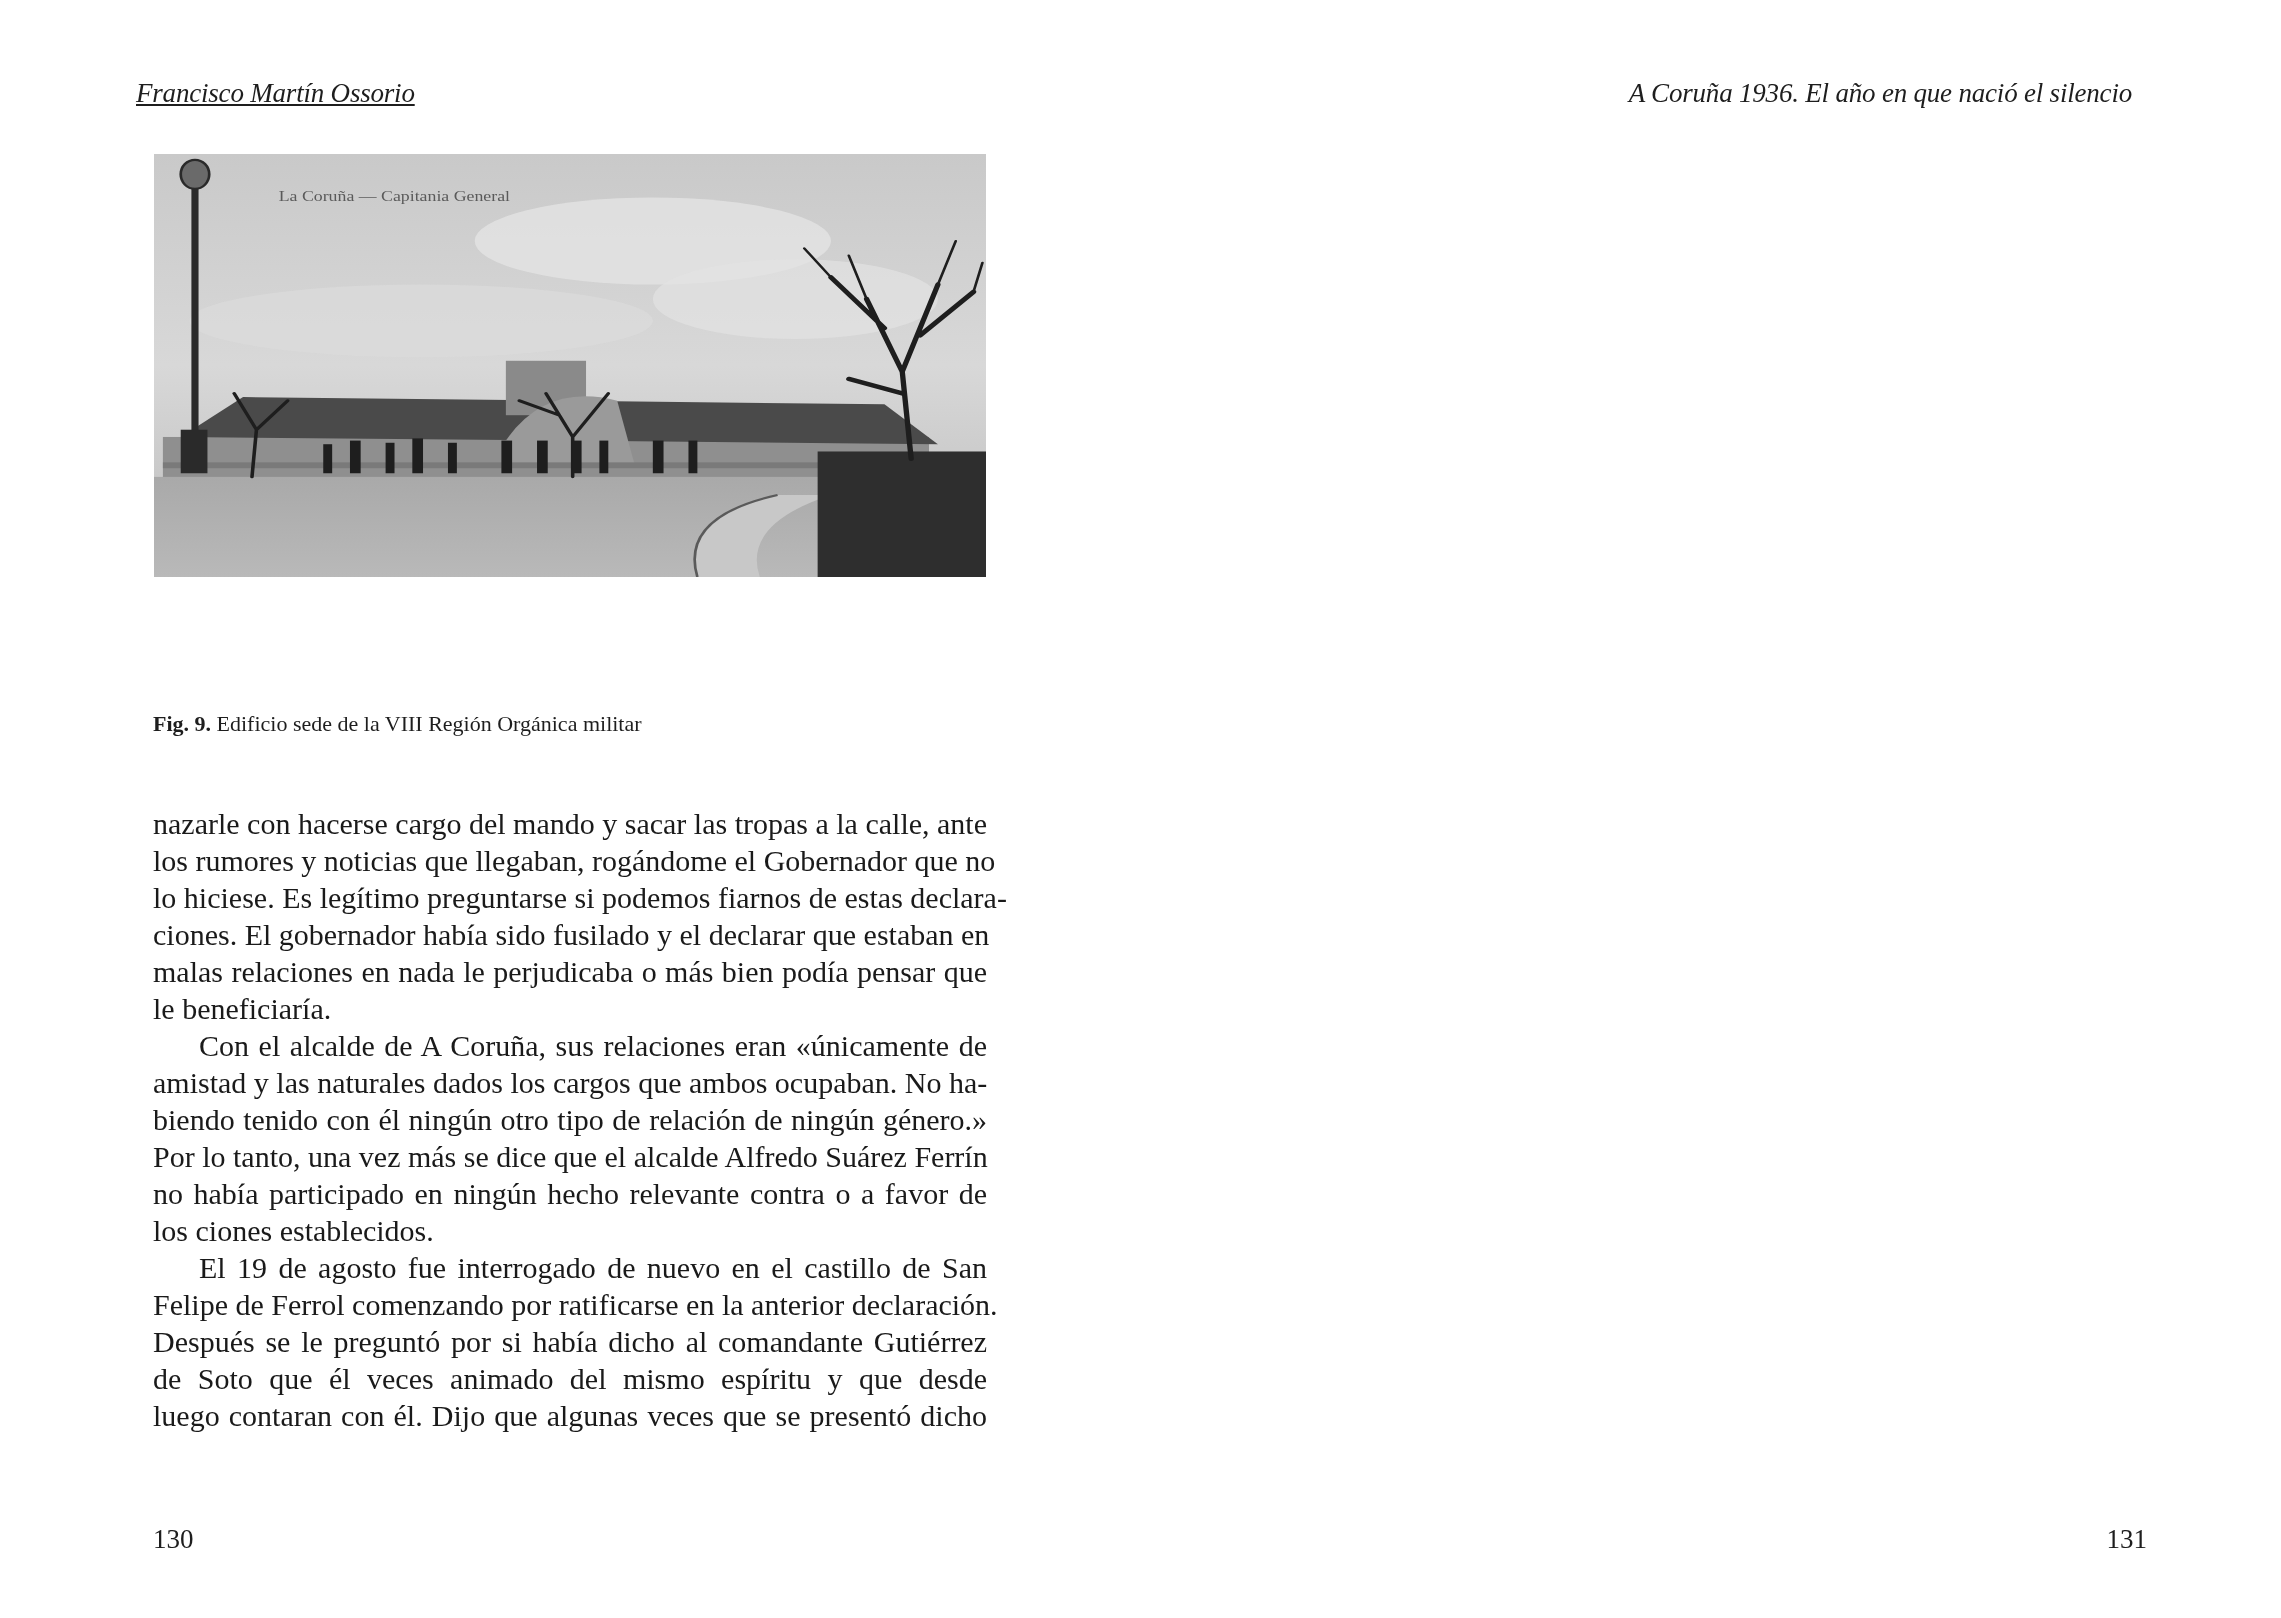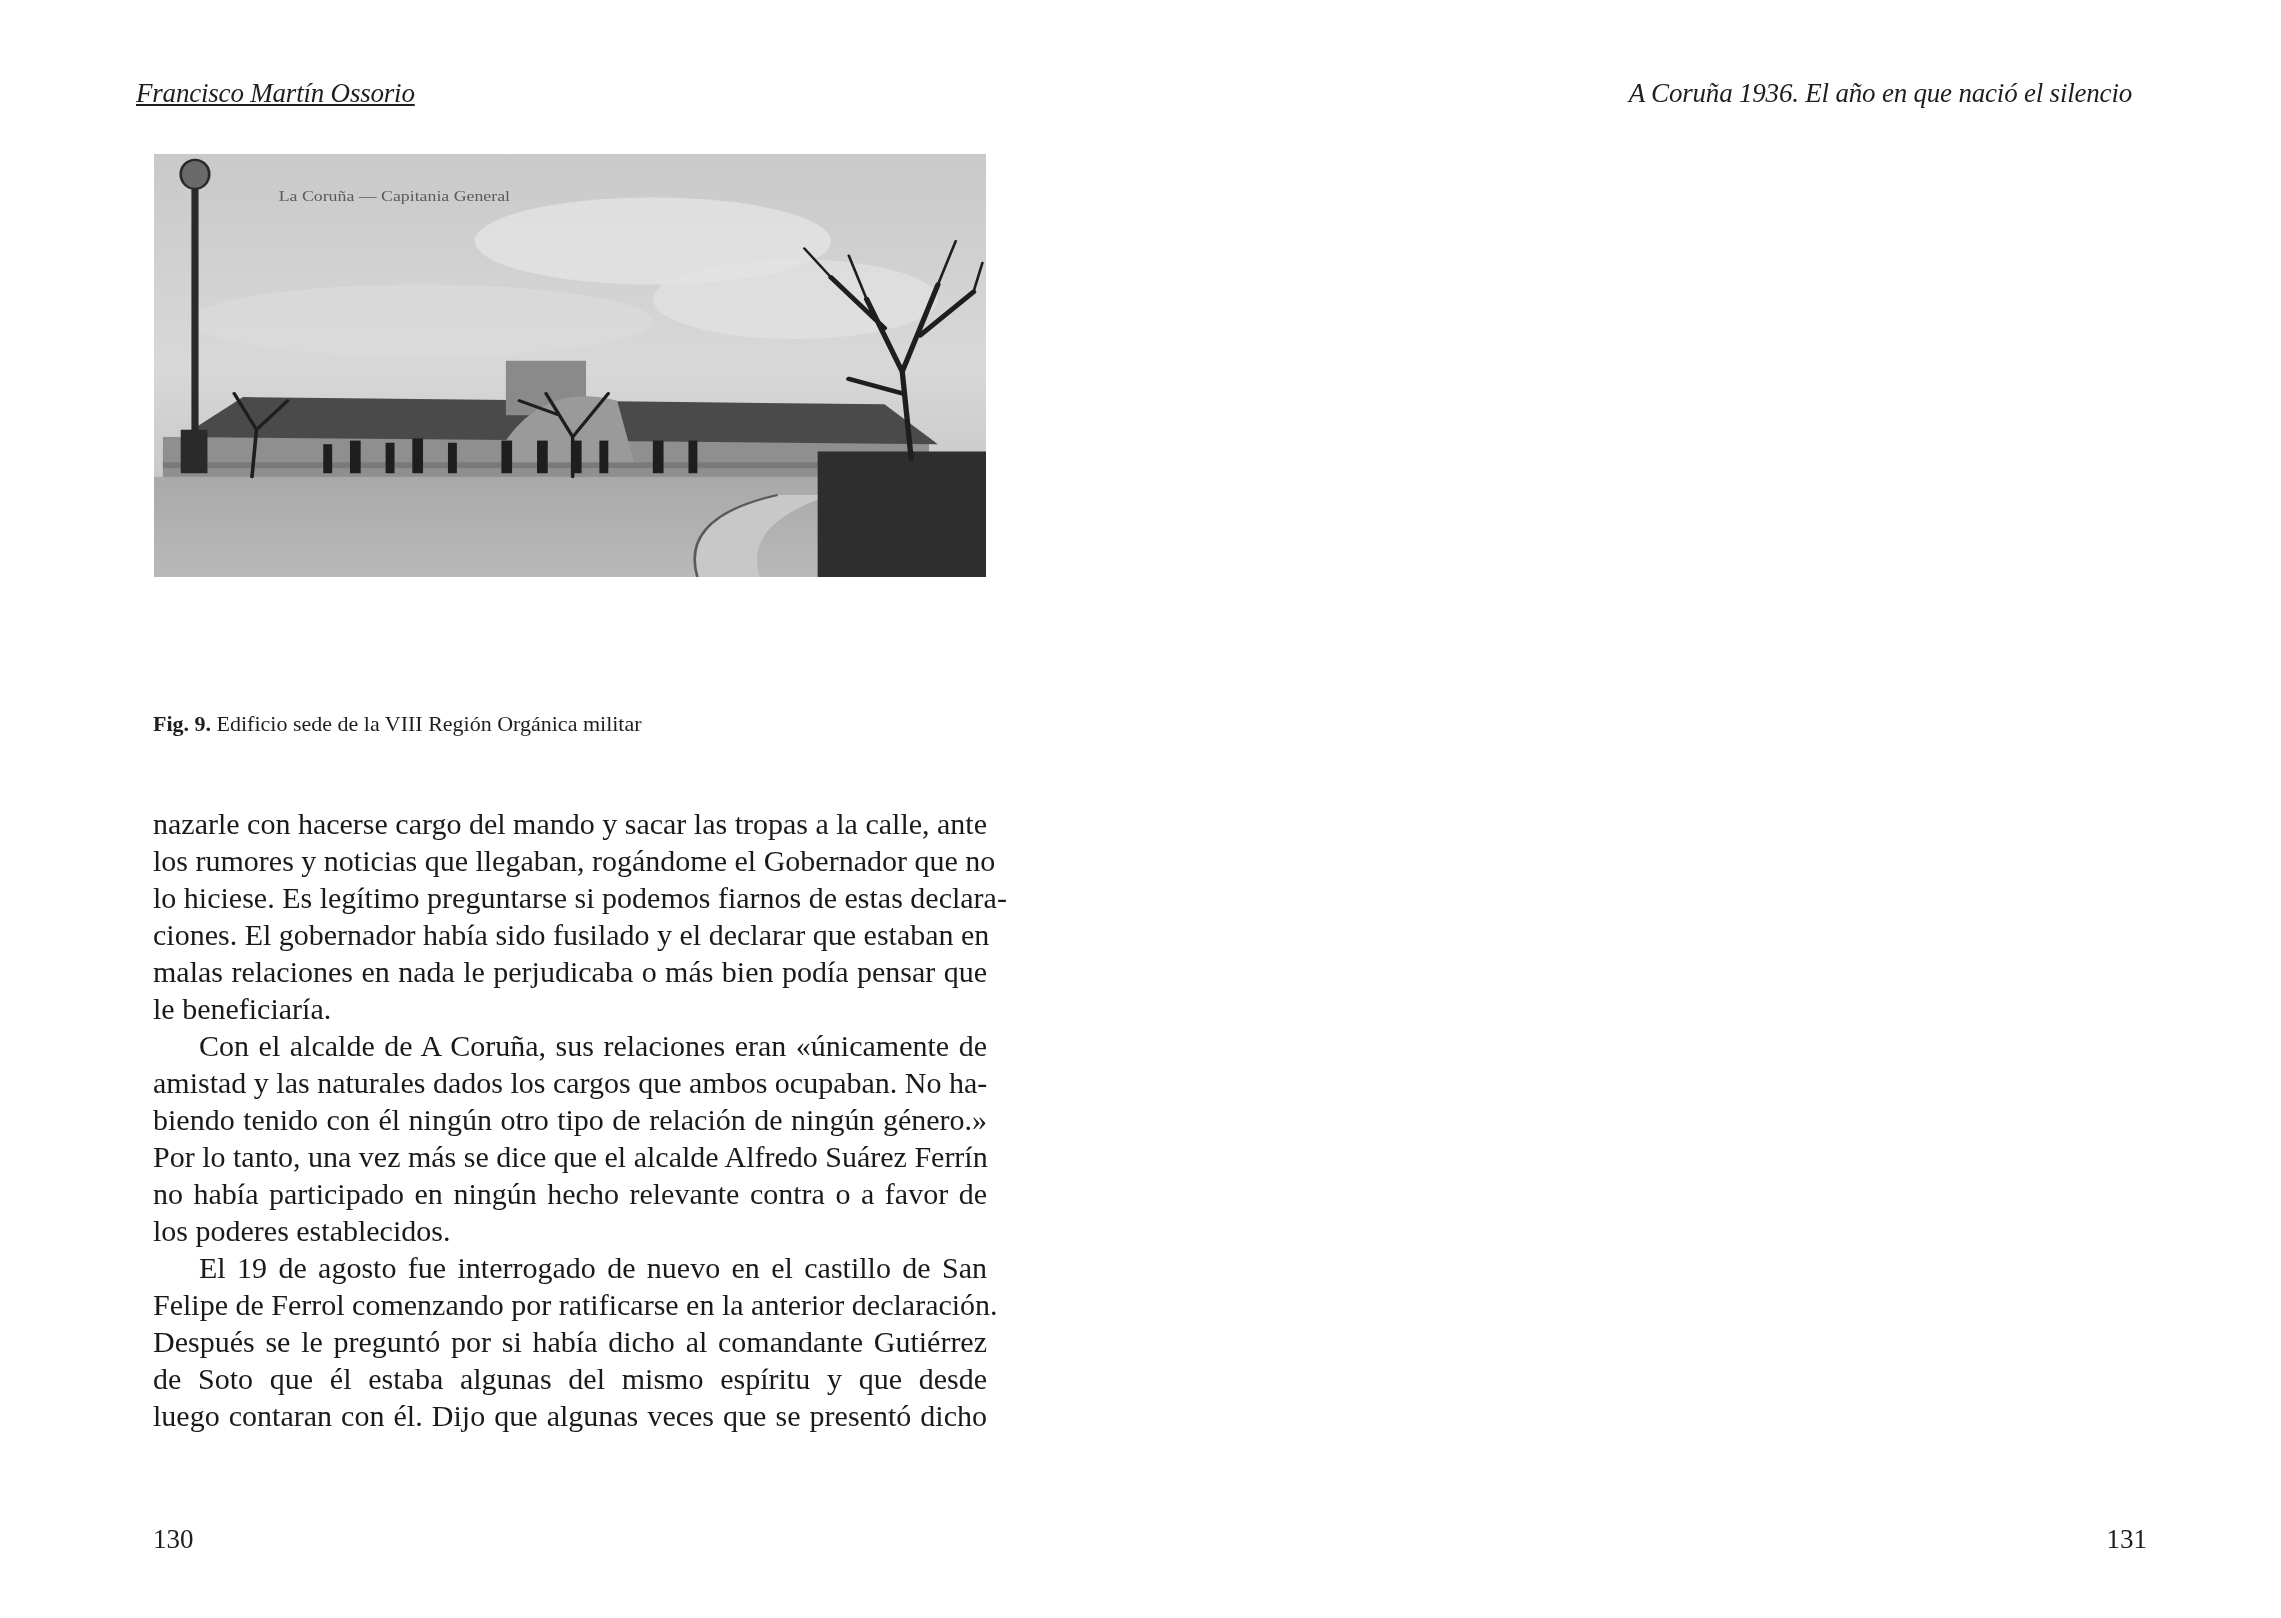--- a/index.html
+++ b/index.html
@@ -127,25 +127,25 @@
       <span class="line">los rumores y noticias que llegaban, rogándome el Gobernador que no</span>
       <span class="line">lo hiciese. Es legítimo preguntarse si podemos fiarnos de estas declara-</span>
       <span class="line">ciones. El gobernador había sido fusilado y el declarar que estaban en</span>
       <span class="line">malas relaciones en nada le perjudicaba o más bien podía pensar que</span>
       <span class="line last">le beneficiaría.</span>
       <span class="line indent">Con el alcalde de A Coruña, sus relaciones eran «únicamente de</span>
       <span class="line">amistad y las naturales dados los cargos que ambos ocupaban. No ha-</span>
       <span class="line">biendo tenido con él ningún otro tipo de relación de ningún género.»</span>
       <span class="line">Por lo tanto, una vez más se dice que el alcalde Alfredo Suárez Ferrín</span>
       <span class="line">no había participado en ningún hecho relevante contra o a favor de</span>
-      <span class="line last">los poderes establecidos.</span>
+      <span class="line last">los ciones establecidos.</span>
       <span class="line indent">El 19 de agosto fue interrogado de nuevo en el castillo de San</span>
       <span class="line">Felipe de Ferrol comenzando por ratificarse en la anterior declaración.</span>
       <span class="line">Después se le preguntó por si había dicho al comandante Gutiérrez</span>
-      <span class="line">de Soto que él estaba algunas del mismo espíritu y que desde</span>
+      <span class="line">de Soto que él veces animado del mismo espíritu y que desde</span>
       <span class="line">luego contaran con él. Dijo que algunas veces que se presentó dicho</span>
     </div>
 
   <div class="folio">130</div>
 </div>
 
 <div class="page page-right">
   <div class="running-head">A Coruña 1936. El año en que nació el silencio</div>
 
   <div class="folio">131</div>

